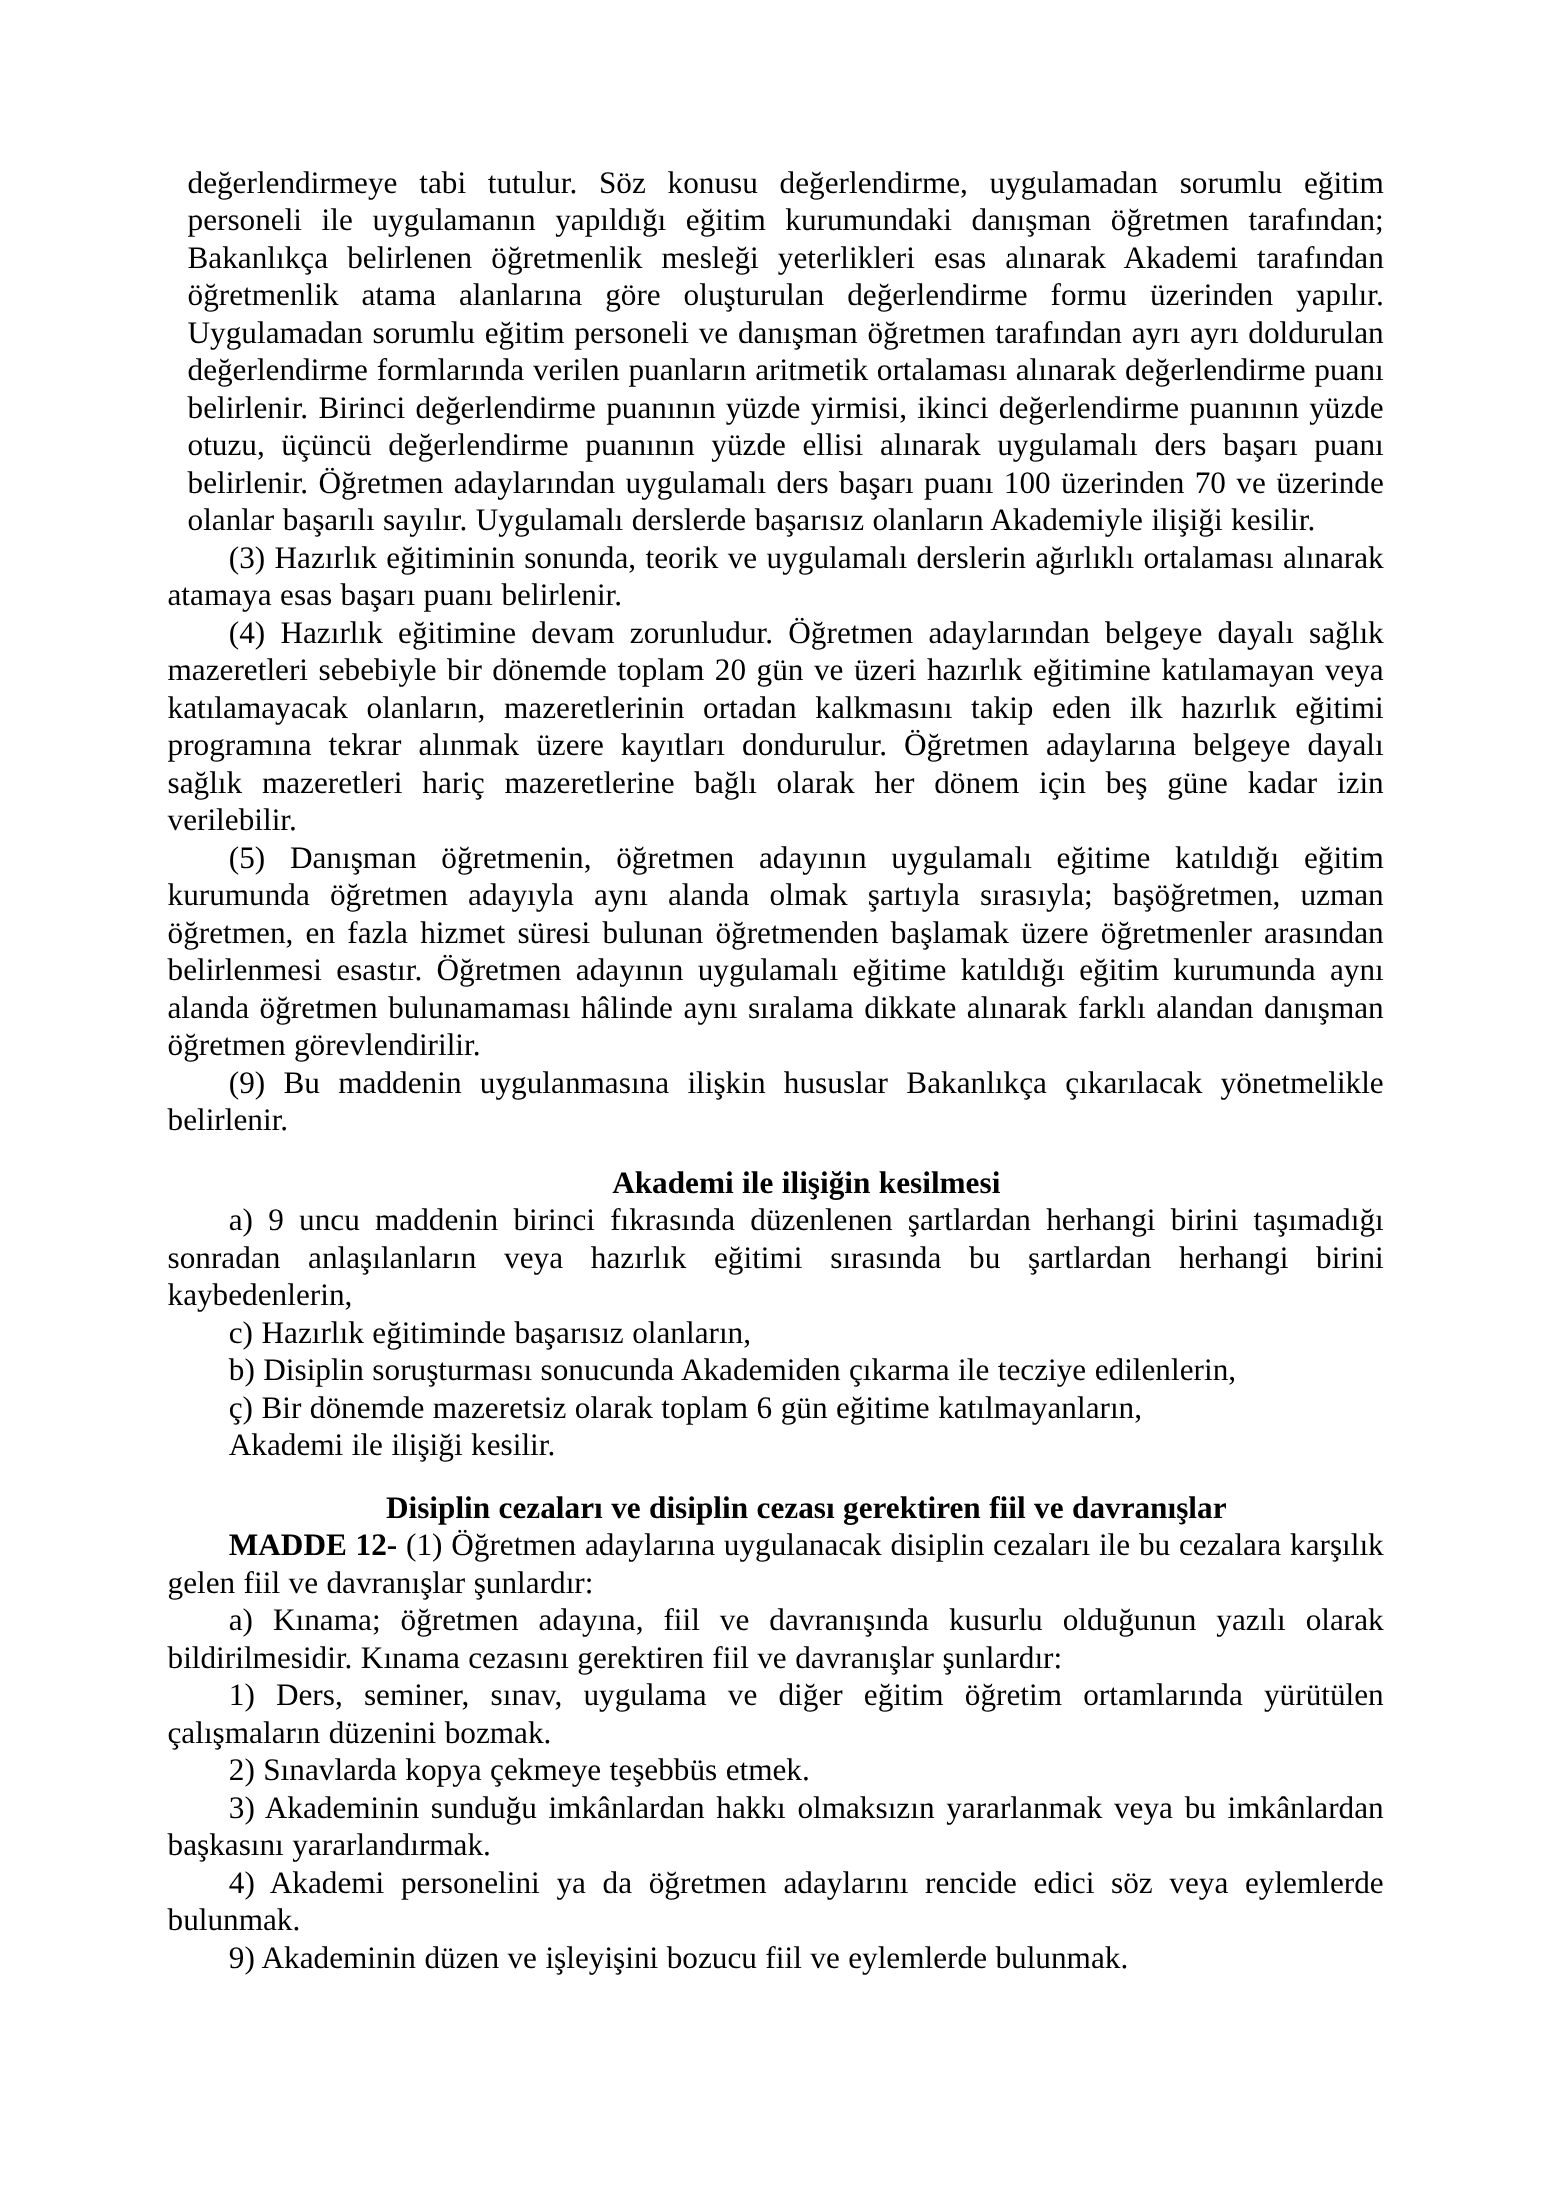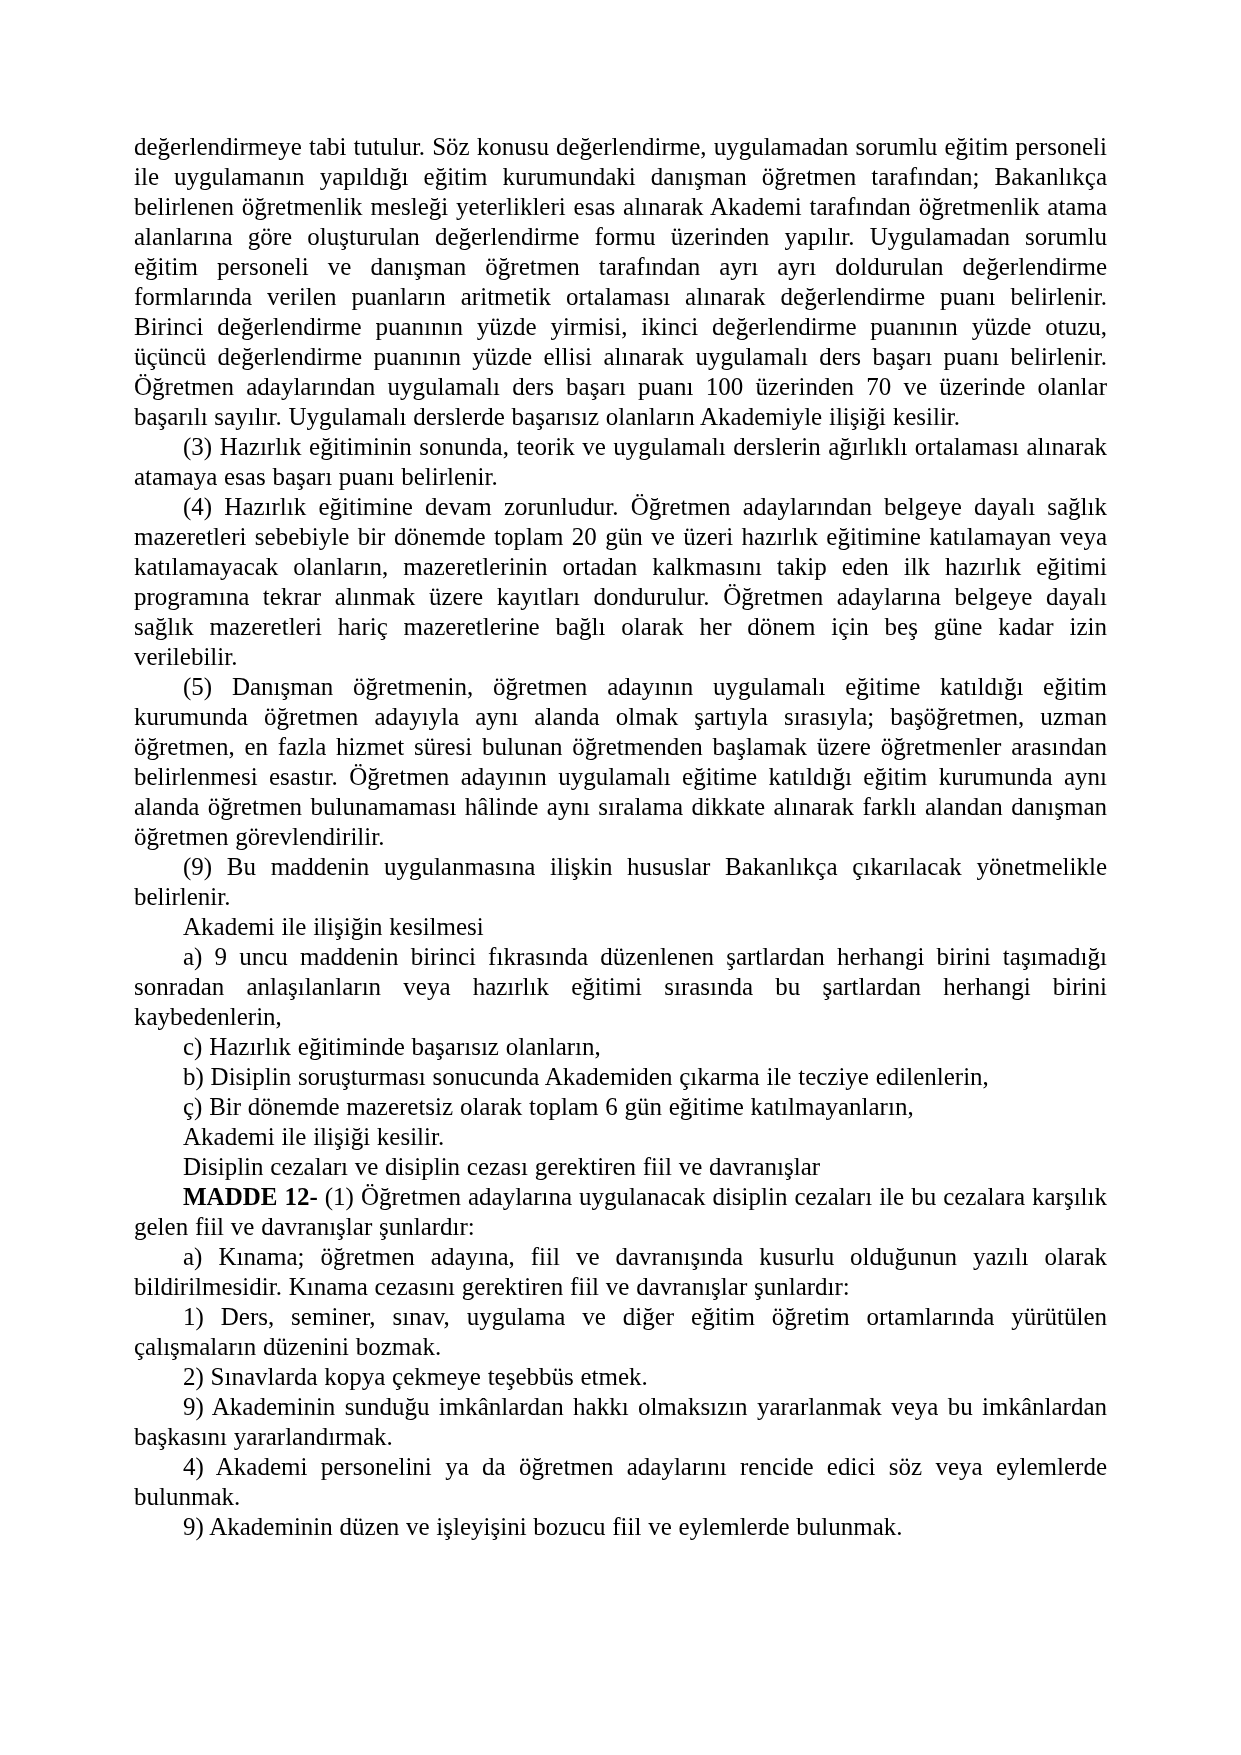--- a/index.html
+++ b/index.html
@@ -25,24 +25,26 @@
     margin: 0;
     font-size: 25px;
     line-height: 30px;
     text-align: justify;
     text-indent: 49px;
     font-weight: normal;
     word-spacing: 0.5px;
   }
   .no-indent {
     text-indent: 0;
+    margin-left: 16px;
   }
   .heading {
-    text-align: left;
-    font-weight: normal;
+    text-align: center;
+    font-weight: bold;
+    margin-top: 20px;
   }
   .para b {
     font-weight: bold;
   }
 </style>
 </head>
 <body>
 
 <div class="page">
 
@@ -72,19 +74,19 @@
   <h2 class="para heading">Disiplin cezaları ve disiplin cezası gerektiren fiil ve davranışlar</h2>
 
   <p class="para"><b>MADDE 12-</b><span> (1) Öğretmen adaylarına uygulanacak disiplin cezaları ile bu cezalara karşılık gelen fiil ve davranışlar şunlardır:</span></p>
 
   <p class="para">a) Kınama; öğretmen adayına, fiil ve davranışında kusurlu olduğunun yazılı olarak bildirilmesidir. Kınama cezasını gerektiren fiil ve davranışlar şunlardır:</p>
 
   <p class="para">1) Ders, seminer, sınav, uygulama ve diğer eğitim öğretim ortamlarında yürütülen çalışmaların düzenini bozmak.</p>
 
   <p class="para">2) Sınavlarda kopya çekmeye teşebbüs etmek.</p>
 
-  <p class="para">9) Akademinin sunduğu imkânlardan hakkı olmaksızın yararlanmak veya bu imkânlardan başkasını yararlandırmak.</p>
+  <p class="para">3) Akademinin sunduğu imkânlardan hakkı olmaksızın yararlanmak veya bu imkânlardan başkasını yararlandırmak.</p>
 
   <p class="para">4) Akademi personelini ya da öğretmen adaylarını rencide edici söz veya eylemlerde bulunmak.</p>
 
   <p class="para">9) Akademinin düzen ve işleyişini bozucu fiil ve eylemlerde bulunmak.</p>
 
 </div>
 
 </body></html>

